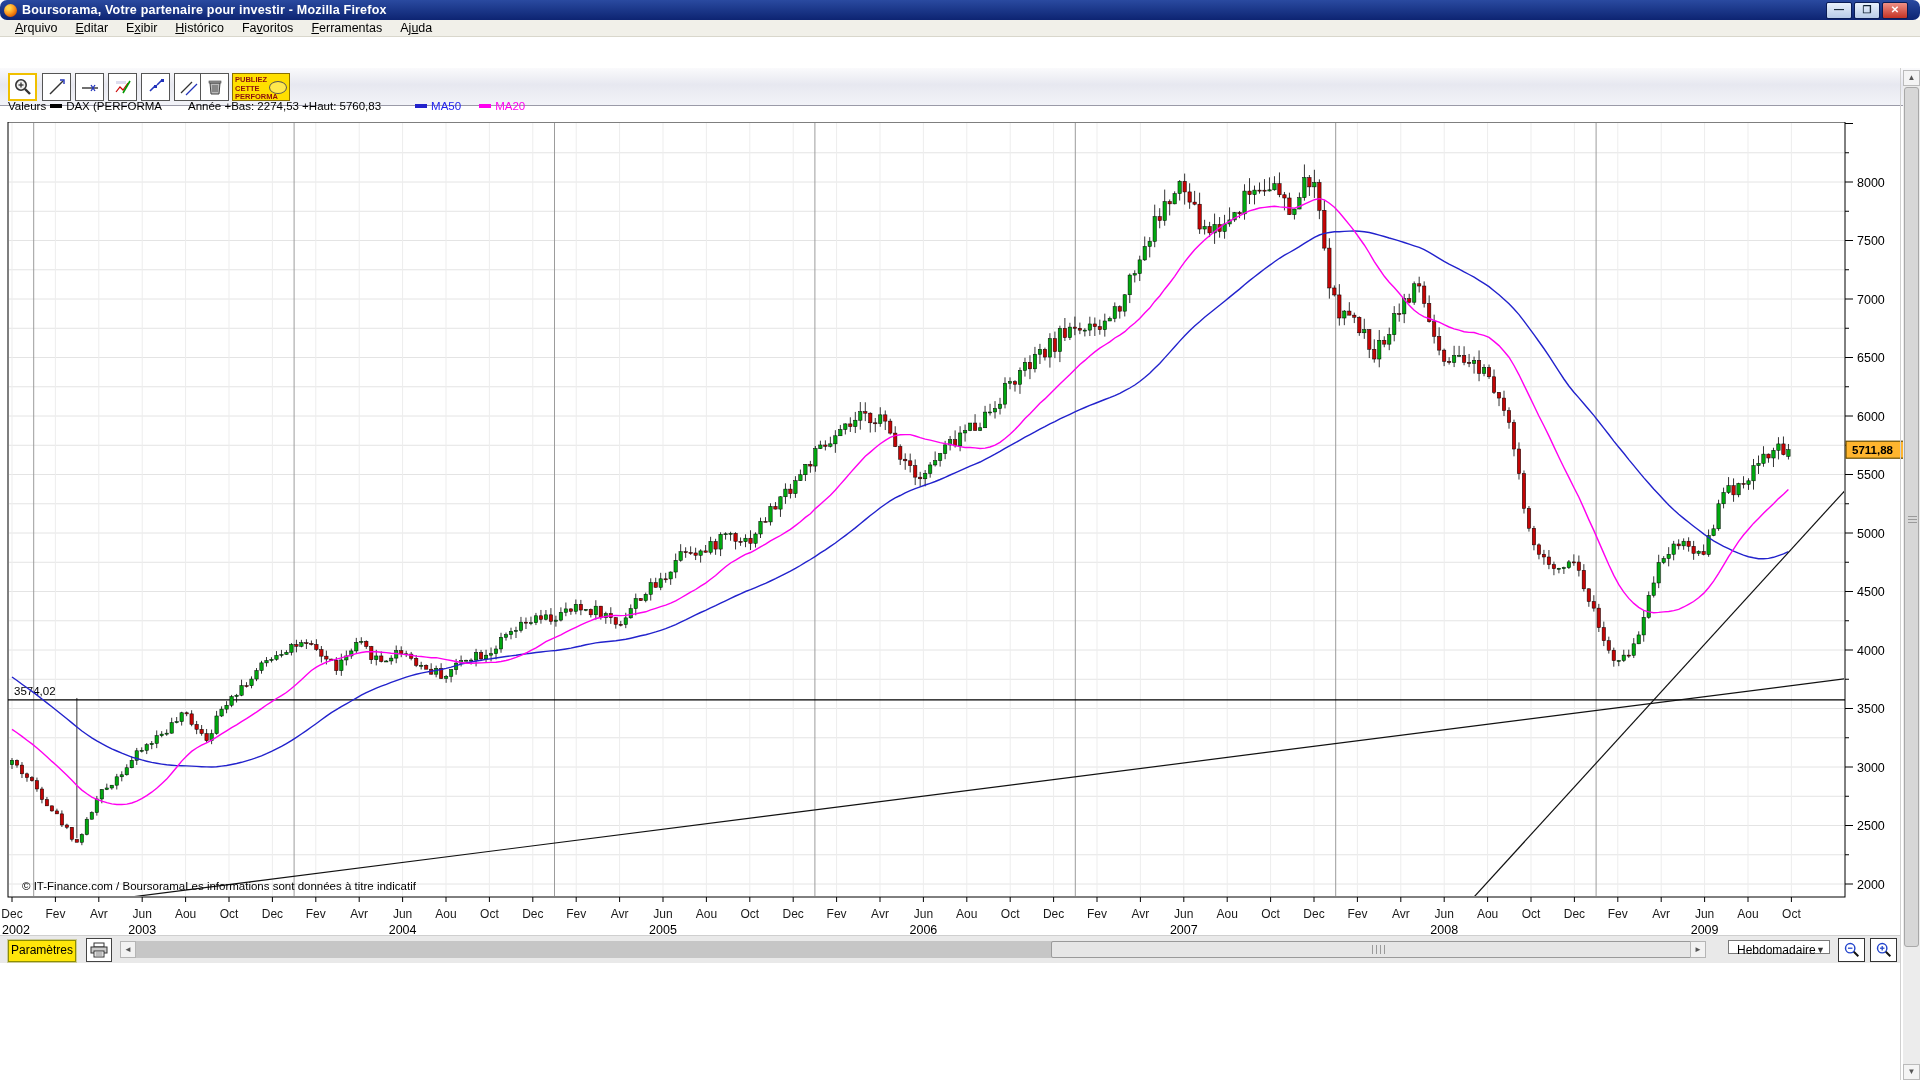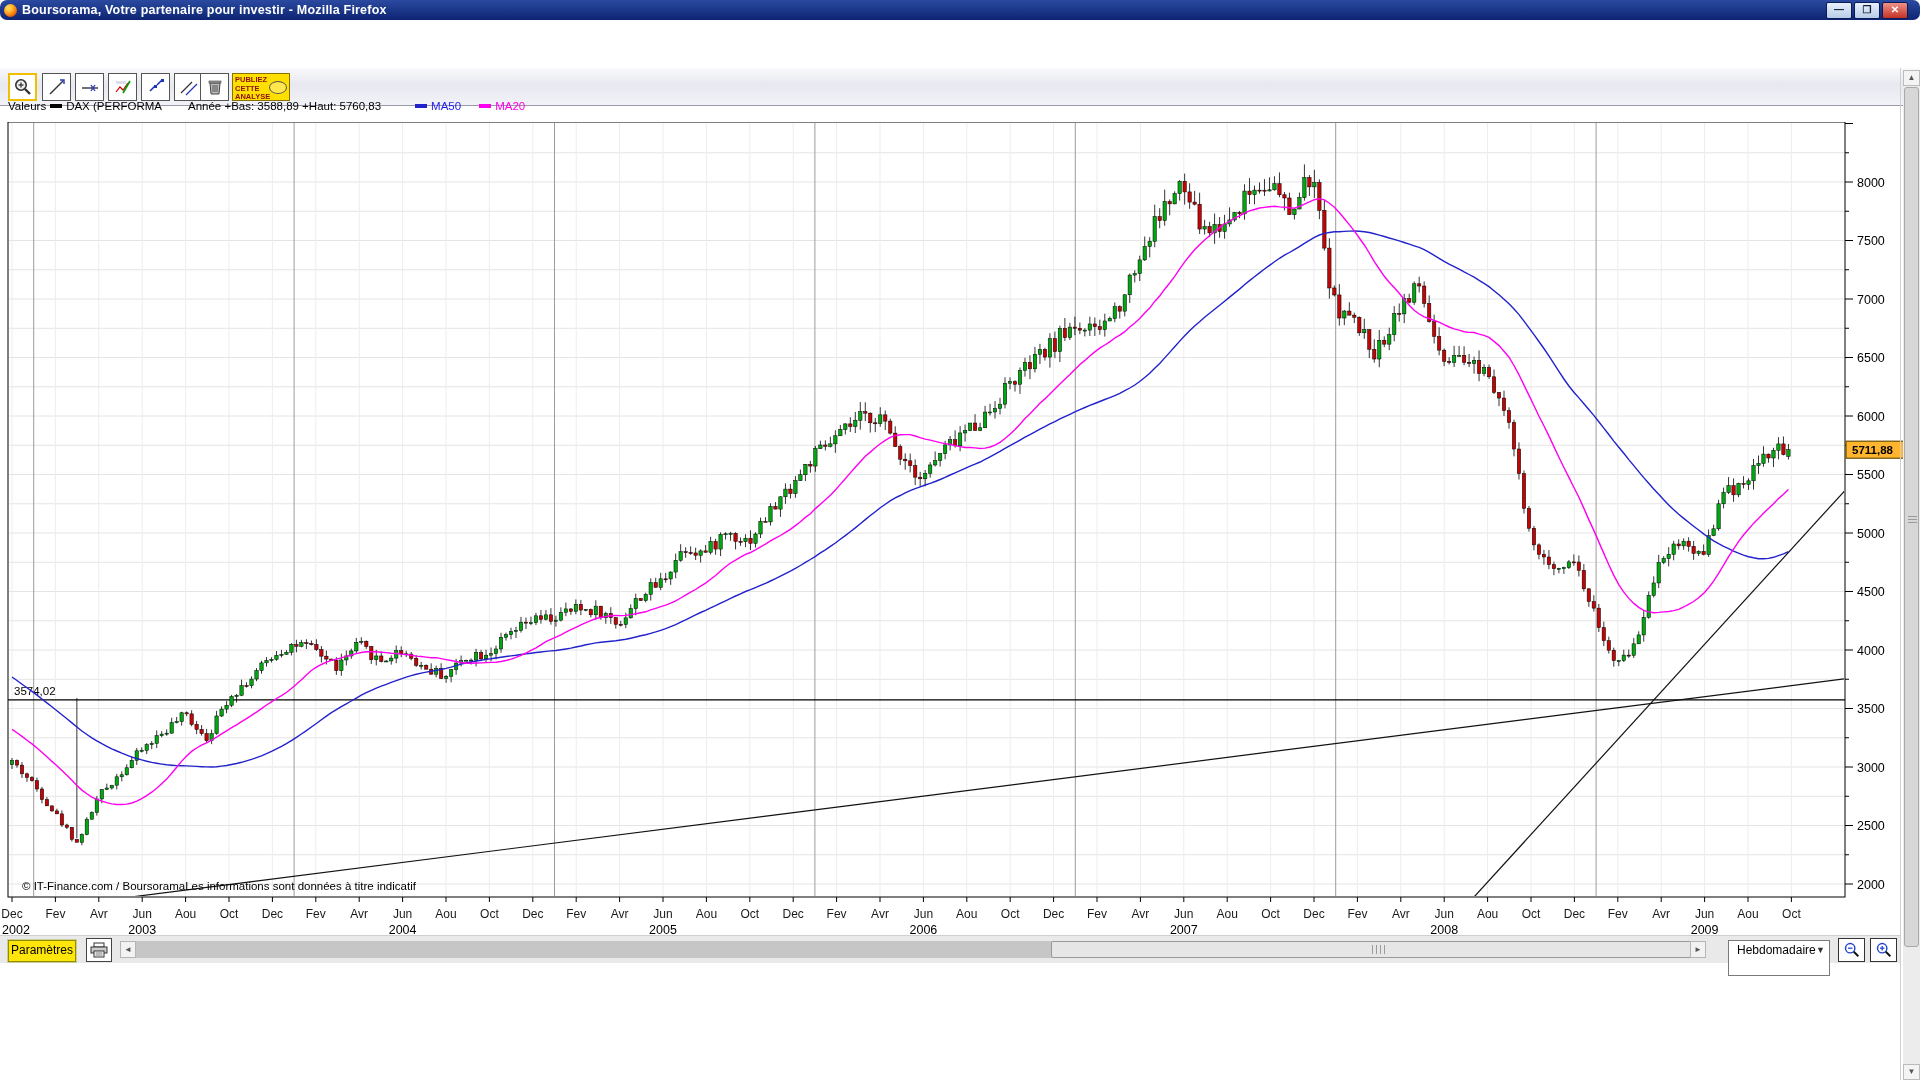--- a/index.html
+++ b/index.html
@@ -60,21 +60,21 @@
   #print-btn{position:absolute;left:86px;top:2px;width:26px;height:24px;background:#fff;
     border:1px solid #444;display:flex;align-items:center;justify-content:center;box-sizing:border-box;}
   #hscroll{position:absolute;left:120px;top:5px;width:1586px;height:17px;}
   .hs-arrow{position:absolute;top:0;width:16px;height:17px;background:#f2f2f2;border:1px solid #b5b5b5;
     box-sizing:border-box;font-size:8px;color:#555;text-align:center;line-height:15px;}
   #hs-track{position:absolute;left:16px;top:0;width:1554px;height:17px;background:#c6c6c6;}
   #hs-thumb{position:absolute;left:915px;top:0;width:655px;height:17px;background:#e6e6e6;
     border:1px solid #9a9a9a;border-radius:2px;box-sizing:border-box;}
   #hs-grip{position:absolute;left:50%;top:3px;margin-left:-7px;width:14px;height:9px;
     background:repeating-linear-gradient(90deg,#9a9a9a 0 1px,transparent 1px 4px);}
-  #period-box{position:absolute;left:1728px;top:4px;width:102px;height:36px;background:#fff;
+  #period-box{position:absolute;left:1728px;top:4px;width:102px;height:14px;background:#fff;
     border:1px solid #7a7a7a;font-size:12px;color:#000;line-height:18px;padding-left:8px;box-sizing:border-box;}
   #period-arrow{position:absolute;right:4px;top:0;font-size:9px;color:#333;line-height:18px;}
   .zoom-btn{position:absolute;top:2px;width:27px;height:24px;background:#fff;border:1px solid #333;
     display:flex;align-items:center;justify-content:center;box-sizing:border-box;}
   
   #vscroll{position:absolute;left:1903px;top:70px;width:17px;height:1010px;background:#ececec;}
   .vs-arrow{position:absolute;left:0;width:17px;height:16px;background:#f4f4f4;border:1px solid #bbb;
     box-sizing:border-box;font-size:8px;color:#555;text-align:center;line-height:14px;}
   #vs-thumb{position:absolute;left:1px;top:17px;width:15px;height:860px;background:#d7d7d7;
     border:1px solid #a8a8a8;border-radius:3px;box-sizing:border-box;}
@@ -90,20 +90,29 @@
   <div id="titlebar">
     <div id="fx-icon"></div>
     <div id="title-text">Boursorama, Votre partenaire pour investir - Mozilla Firefox</div>
     <div id="caption-buttons">
       <div class="cap-btn">—</div>
       <div class="cap-btn">❐</div>
       <div class="cap-btn close">✕</div>
     </div>
   </div>
 
+  <div id="menubar">
+      <div class="menu-item"><u>A</u>rquivo</div>
+      <div class="menu-item"><u>E</u>ditar</div>
+      <div class="menu-item">E<u>x</u>ibir</div>
+      <div class="menu-item"><u>H</u>istórico</div>
+      <div class="menu-item">Fa<u>v</u>oritos</div>
+      <div class="menu-item"><u>F</u>erramentas</div>
+      <div class="menu-item">Aj<u>u</u>da</div>
+    </div>
 
 
   <div id="charttools">
     <div class="tool-btn selected" style="left:8px">
       <svg width="20" height="20" viewBox="0 0 20 20">
           <circle cx="8" cy="8" r="5.2" fill="#eee" stroke="#333" stroke-width="1.6"></circle>
           <line x1="12" y1="12" x2="17" y2="17" stroke="#333" stroke-width="2.4"></line>
           <line x1="5.5" y1="8" x2="10.5" y2="8" stroke="#333" stroke-width="1.3"></line>
           <line x1="8" y1="5.5" x2="8" y2="10.5" stroke="#333" stroke-width="1.3"></line>
         </svg>
@@ -146,39 +155,39 @@
           <path d="M4 5 L14 5 L13 16 L5 16 Z" fill="#bbb" stroke="#444"></path>
           <rect x="3" y="3" width="12" height="2" fill="#999" stroke="#444" stroke-width=".6"></rect>
           <line x1="7" y1="7" x2="7" y2="14" stroke="#555"></line>
           <line x1="9" y1="7" x2="9" y2="14" stroke="#555"></line>
           <line x1="11" y1="7" x2="11" y2="14" stroke="#555"></line>
         </svg>
     </div>
     <div id="publish-btn">
       <div>PUBLIEZ</div>
       <div>CETTE</div>
-      <div>ANALYSE</div>
+      <div>PERFORMA</div>
       <div id="publish-bubble"></div>
     </div>
     <div id="quote-line">
       <span class="q-code">DAX</span>
       <span class="q-name">DAX (PERFORMA</span>
       <span class="q-market">(XETRA)</span>
       <span class="q-last">5711,88</span>
       <span class="q-chg">-0,08%</span>
       <span class="q-time">17:45</span>
     </div>
   </div>
 
   <div id="legend">
     <span>Valeurs</span>
     <span class="sw" style="background:#000"></span>
     <span>DAX (PERFORMA</span>
     <span style="width:26px"></span>
-    <span>Année +Bas: 3588,89 +Haut: 5760,83</span>
+    <span>Année +Bas: 2274,53 +Haut: 5760,83</span>
     <span style="width:30px"></span>
     <span class="sw" style="background:#2222cc"></span>
     <span style="color:#2222ee">MA50</span>
     <span style="width:14px"></span>
     <span class="sw" style="background:#ff00f0"></span>
     <span style="color:#ff00f0">MA20</span>
   </div>
 
   <svg id="chart" width="1920" height="813">
       <defs>

